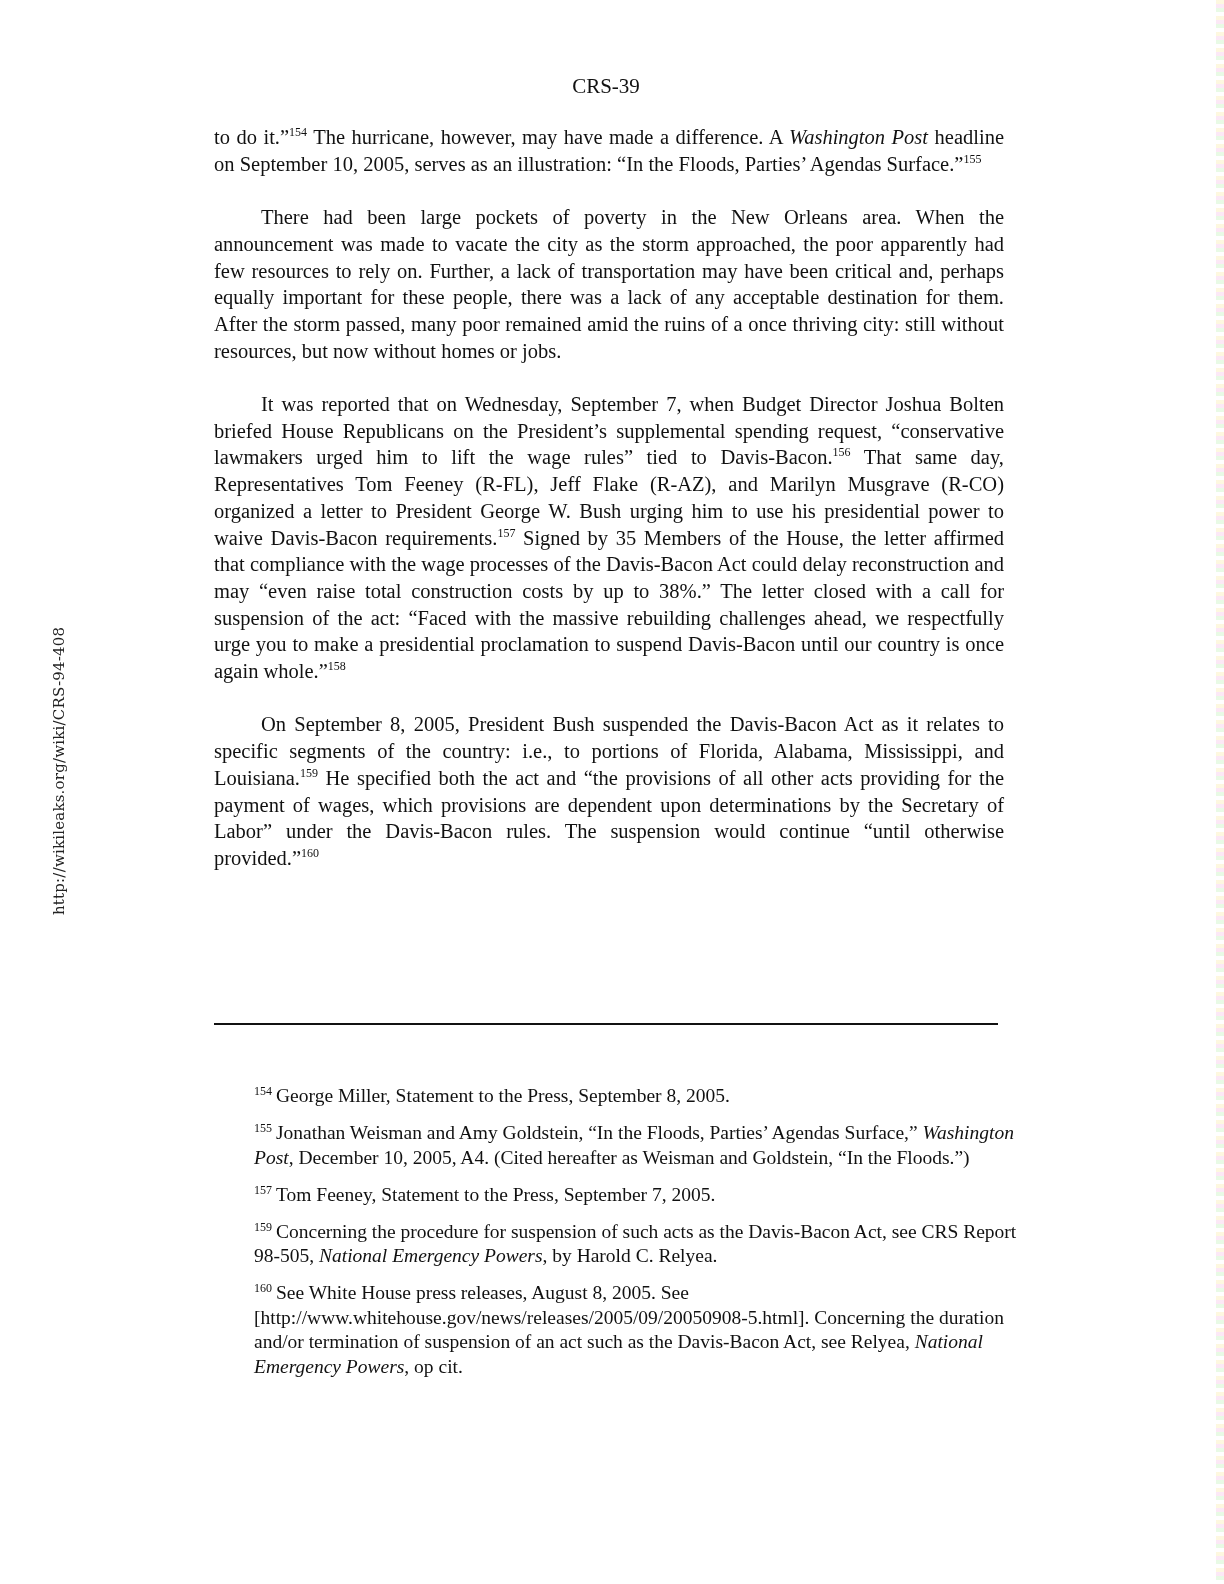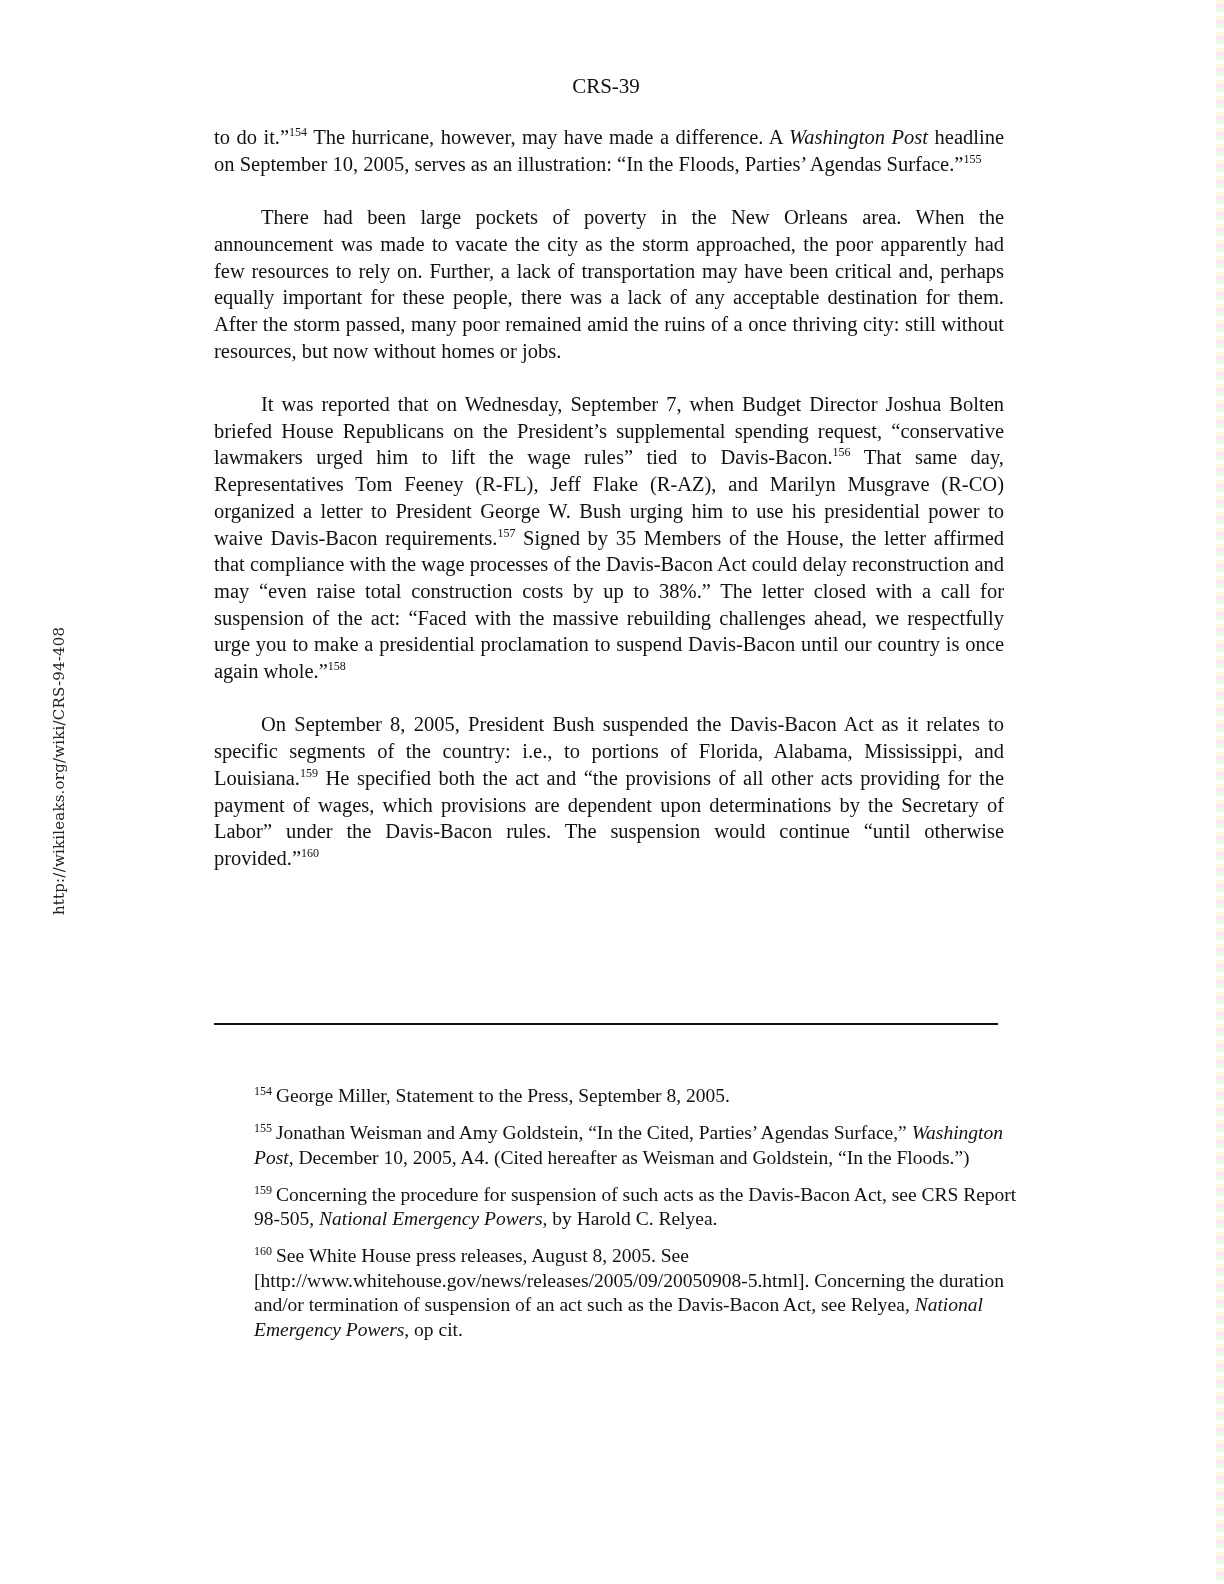--- a/index.html
+++ b/index.html
@@ -121,21 +121,24 @@
   </p>
 </div>
 
 <div class="footnote-rule"></div>
 
 <div class="footnotes">
   <div class="footnote">
     <sup>154</sup><span>George Miller, Statement to the Press, September 8, 2005.</span>
   </div>
   <div class="footnote">
-    <sup>155</sup><span>Jonathan Weisman and Amy Goldstein, “In the Cited, Parties’ Agendas Surface,” </span><i>Washington Post</i><span>, December 10, 2005, A4.  (Cited hereafter as Weisman and Goldstein, “In the Floods.”)</span>
+    <sup>155</sup><span>Jonathan Weisman and Amy Goldstein, “In the Floods, Parties’ Agendas Surface,” </span><i>Washington Post</i><span>, December 10, 2005, A4.  (Cited hereafter as Weisman and Goldstein, “In the Floods.”)</span>
+  </div>
+  <div class="footnote">
+    <sup>157</sup><span>Tom Feeney, Statement to the Press, September 7, 2005.</span>
   </div>
   <div class="footnote">
     <sup>159</sup><span>Concerning the procedure for suspension of such acts as the Davis-Bacon Act, see CRS Report 98-505, </span><i>National Emergency Powers</i><span>, by Harold C. Relyea.</span>
   </div>
   <div class="footnote">
     <sup>160</sup><span>See White House press releases, August 8, 2005.  See [http://www.whitehouse.gov/news/releases/2005/09/20050908-5.html].  Concerning the duration and/or termination of suspension of an act such as the Davis-Bacon Act, see Relyea, </span><i>National Emergency Powers</i><span>, op cit.</span>
   </div>
 </div>
 
 </body></html>

